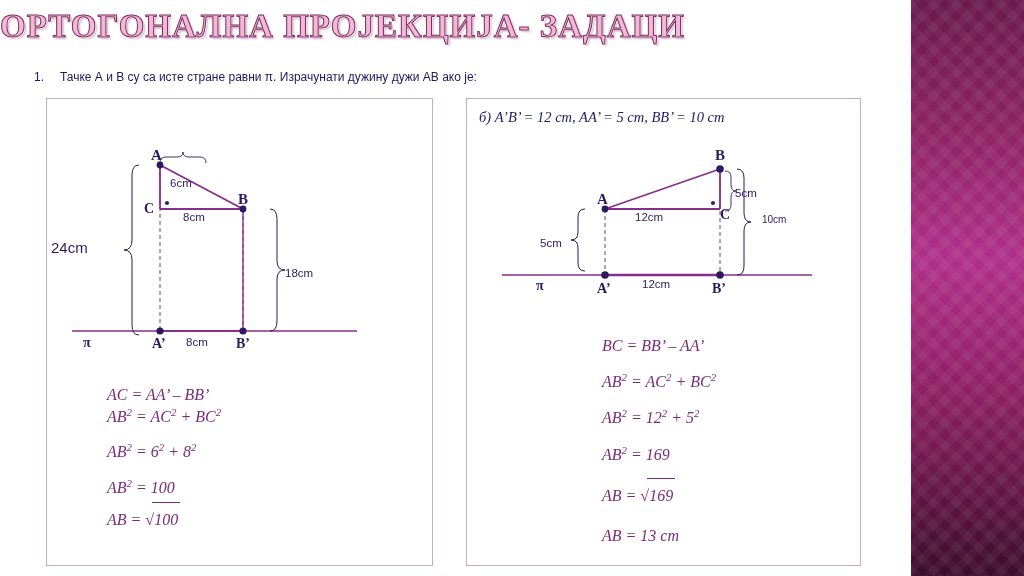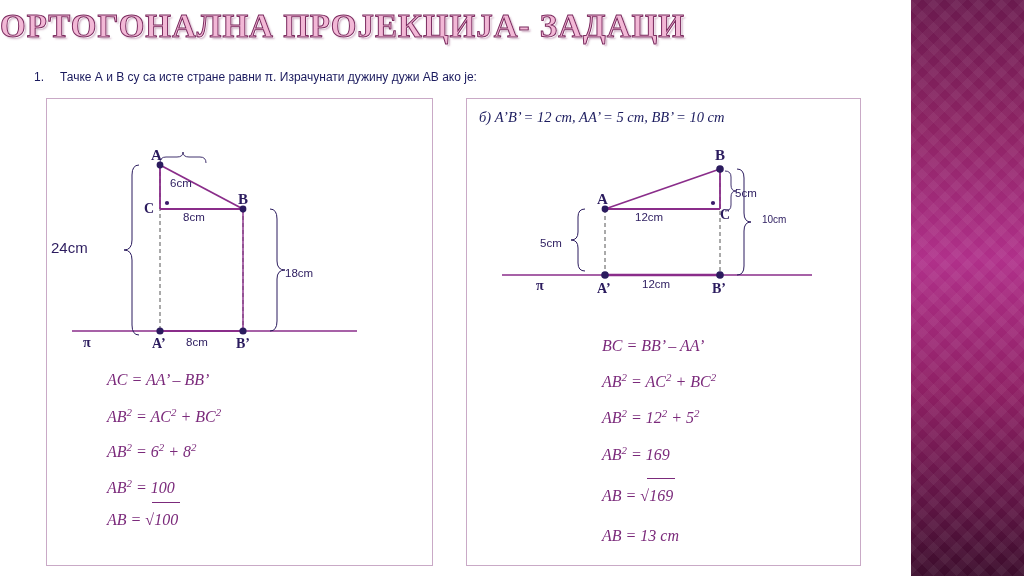--- a/index.html
+++ b/index.html
@@ -99,21 +99,21 @@
   <div style="position:absolute;left:105px;top:237px;font-size:14px;font-weight:bold;font-family:'Liberation Serif',serif;color:#2b1b5e;">A’</div>
   <div style="position:absolute;left:189px;top:237px;font-size:14px;font-weight:bold;font-family:'Liberation Serif',serif;color:#2b1b5e;">B’</div>
   <div style="position:absolute;left:36px;top:236px;font-size:14px;font-weight:bold;font-family:'Liberation Serif',serif;color:#2b1b5e;">π</div>
   <div style="position:absolute;left:123px;top:78px;font-size:11.5px;color:#2b1b5e;">6cm</div>
   <div style="position:absolute;left:136px;top:112px;font-size:11.5px;color:#2b1b5e;">8cm</div>
   <div style="position:absolute;left:4px;top:140px;font-size:15px;color:#2b1b5e;">24cm</div>
   <div style="position:absolute;left:238px;top:168px;font-size:11.5px;color:#2b1b5e;">18cm</div>
   <div style="position:absolute;left:139px;top:237px;font-size:11.5px;color:#2b1b5e;">8cm</div>
 
   <div class="eqs">
-    <div class="eq eq-a" style="left:60px;top:272px;">AC = AA’ – BB’</div>
+    <div class="eq eq-a" style="left:60px;top:287px;">AC = AA’ – BB’</div>
     <div class="eq eq-a" style="left:60px;top:307px;">AB<sup>2</sup> =  AC<sup>2</sup> + BC<sup>2</sup></div>
     <div class="eq eq-a" style="left:60px;top:342px;">AB<sup>2</sup> =  6<sup>2</sup> + 8<sup>2</sup></div>
     <div class="eq eq-a" style="left:60px;top:378px;">AB<sup>2</sup> =  100</div>
     <div class="eq eq-a" style="left:60px;top:412px;">AB  = <span class="sq">√<span class="rad">100</span></span></div>
     <div class="eq eq-a" style="left:60px;top:450px;margin-top:25px;">AB  = 10 cm</div>
   </div>
 </div>
 
 <div class="panel panel-b">
   <div class="given given-b">б) A’B’ = 12 cm,  AA’ = 5 cm,  BB’ = 10 cm</div>

